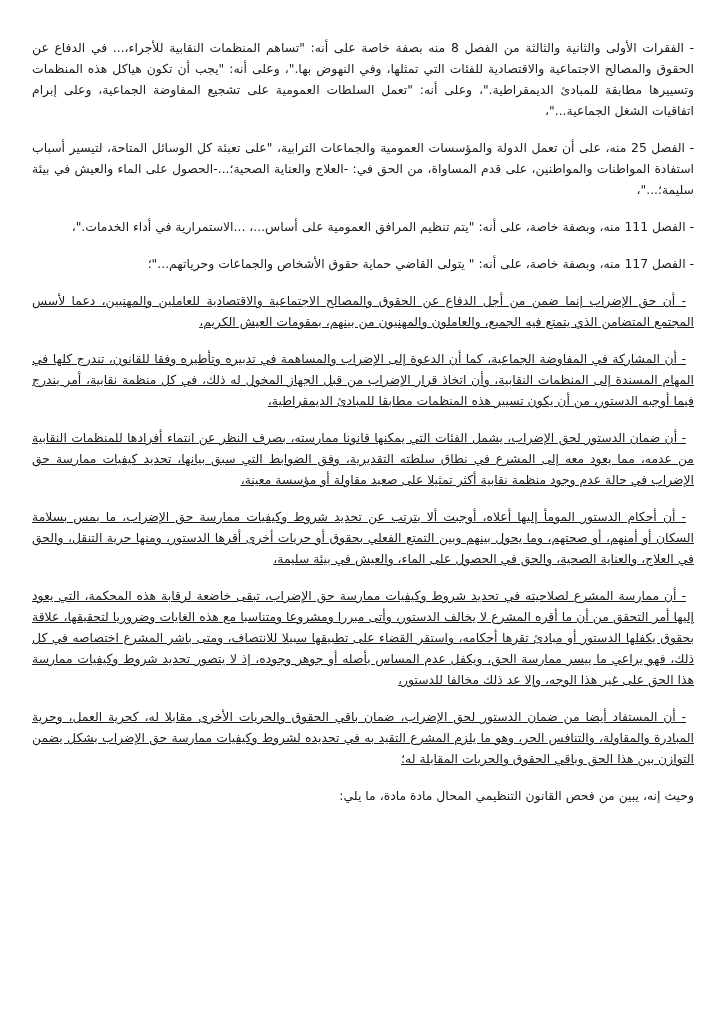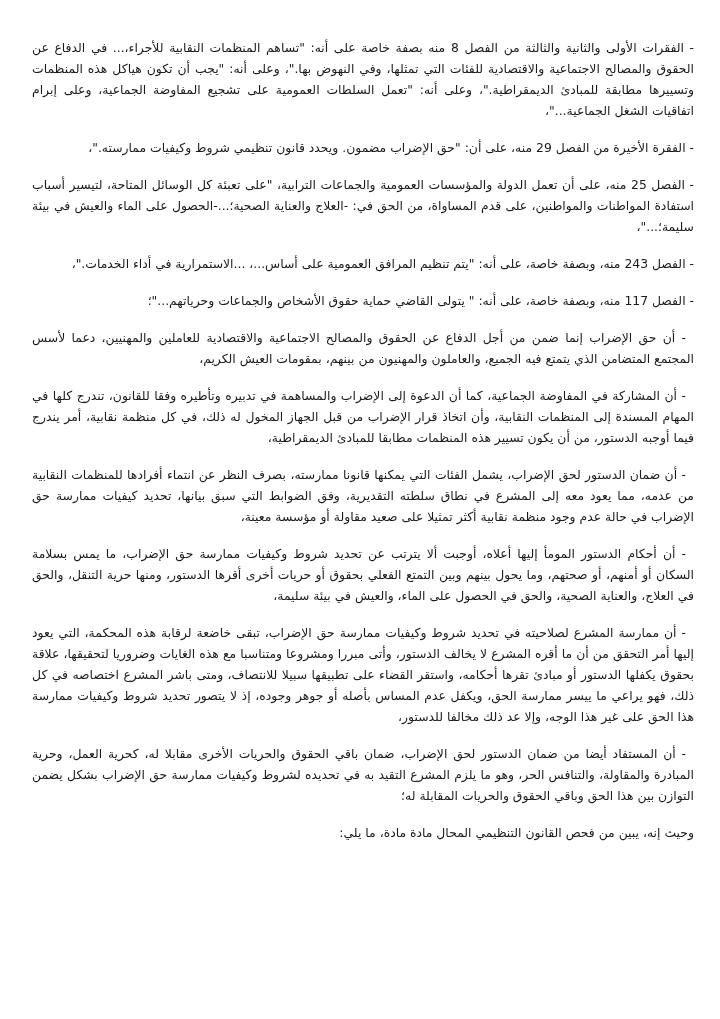--- a/index.html
+++ b/index.html
@@ -23,30 +23,30 @@
     font-family: "DejaVu Sans", sans-serif;
     font-size: 12.4px;
     line-height: 21px;
     color: #1a1a1a;
   }
   .para {
     margin: 0 0 16px 10px;
   }
   .para.indent {
     text-indent: 8px;
+    text-decoration: underline;
   }
 </style>
 </head>
 <body>
 
 <div class="page">
   <p class="para">- الفقرات الأولى والثانية والثالثة من الفصل 8 منه بصفة خاصة على أنه: "تساهم المنظمات النقابية للأجراء،... في الدفاع عن الحقوق والمصالح الاجتماعية والاقتصادية للفئات التي تمثلها، وفي النهوض بها."، وعلى أنه: "يجب أن تكون هياكل هذه المنظمات وتسييرها مطابقة للمبادئ الديمقراطية."، وعلى أنه: "تعمل السلطات العمومية على تشجيع المفاوضة الجماعية، وعلى إبرام اتفاقيات الشغل الجماعية..."،</p>
-  <p class="para">- الفقرة الأخيرة من الفصل 29 منه، على أن: "حق الإضراب مضمون. ويحدد قانون تنظيمي شروط وكيفيات ممارسته."،</p>
   <p class="para">- الفصل 25 منه، على أن تعمل الدولة والمؤسسات العمومية والجماعات الترابية، "على تعبئة كل الوسائل المتاحة، لتيسير أسباب استفادة المواطنات والمواطنين، على قدم المساواة، من الحق في: -العلاج والعناية الصحية؛...-الحصول على الماء والعيش في بيئة سليمة؛..."،</p>
-  <p class="para">- الفصل 243 منه، وبصفة خاصة، على أنه: "يتم تنظيم المرافق العمومية على أساس...، ...الاستمرارية في أداء الخدمات."،</p>
+  <p class="para">- الفصل 111 منه، وبصفة خاصة، على أنه: "يتم تنظيم المرافق العمومية على أساس...، ...الاستمرارية في أداء الخدمات."،</p>
   <p class="para">- الفصل 117 منه، وبصفة خاصة، على أنه: " يتولى القاضي حماية حقوق الأشخاص والجماعات وحرياتهم..."؛</p>
   <p class="para indent">- أن حق الإضراب إنما ضمن من أجل الدفاع عن الحقوق والمصالح الاجتماعية والاقتصادية للعاملين والمهنيين، دعما لأسس المجتمع المتضامن الذي يتمتع فيه الجميع، والعاملون والمهنيون من بينهم، بمقومات العيش الكريم،</p>
   <p class="para indent">- أن المشاركة في المفاوضة الجماعية، كما أن الدعوة إلى الإضراب والمساهمة في تدبيره وتأطيره وفقا للقانون، تندرج كلها في المهام المسندة إلى المنظمات النقابية، وأن اتخاذ قرار الإضراب من قبل الجهاز المخول له ذلك، في كل منظمة نقابية، أمر يندرج فيما أوجبه الدستور، من أن يكون تسيير هذه المنظمات مطابقا للمبادئ الديمقراطية،</p>
   <p class="para indent">- أن ضمان الدستور لحق الإضراب، يشمل الفئات التي يمكنها قانونا ممارسته، بصرف النظر عن انتماء أفرادها للمنظمات النقابية من عدمه، مما يعود معه إلى المشرع في نطاق سلطته التقديرية، وفق الضوابط التي سبق بيانها، تحديد كيفيات ممارسة حق الإضراب في حالة عدم وجود منظمة نقابية أكثر تمثيلا على صعيد مقاولة أو مؤسسة معينة،</p>
   <p class="para indent">- أن أحكام الدستور المومأ إليها أعلاه، أوجبت ألا يترتب عن تحديد شروط وكيفيات ممارسة حق الإضراب، ما يمس بسلامة السكان أو أمنهم، أو صحتهم، وما يحول بينهم وبين التمتع الفعلي بحقوق أو حريات أخرى أقرها الدستور، ومنها حرية التنقل، والحق في العلاج، والعناية الصحية، والحق في الحصول على الماء، والعيش في بيئة سليمة،</p>
   <p class="para indent">- أن ممارسة المشرع لصلاحيته في تحديد شروط وكيفيات ممارسة حق الإضراب، تبقى خاضعة لرقابة هذه المحكمة، التي يعود إليها أمر التحقق من أن ما أقره المشرع لا يخالف الدستور، وأتى مبررا ومشروعا ومتناسبا مع هذه الغايات وضروريا لتحقيقها، علاقة بحقوق يكفلها الدستور أو مبادئ تقرها أحكامه، واستقر القضاء على تطبيقها سبيلا للانتصاف، ومتى باشر المشرع اختصاصه في كل ذلك، فهو يراعي ما ييسر ممارسة الحق، ويكفل عدم المساس بأصله أو جوهر وجوده، إذ لا يتصور تحديد شروط وكيفيات ممارسة هذا الحق على غير هذا الوجه، وإلا عد ذلك مخالفا للدستور،</p>
   <p class="para indent">- أن المستفاد أيضا من ضمان الدستور لحق الإضراب، ضمان باقي الحقوق والحريات الأخرى مقابلا له، كحرية العمل، وحرية المبادرة والمقاولة، والتنافس الحر، وهو ما يلزم المشرع التقيد به في تحديده لشروط وكيفيات ممارسة حق الإضراب بشكل يضمن التوازن بين هذا الحق وباقي الحقوق والحريات المقابلة له؛</p>
   <p class="para">وحيث إنه، يبين من فحص القانون التنظيمي المحال مادة مادة، ما يلي:</p>
 
 </div>

